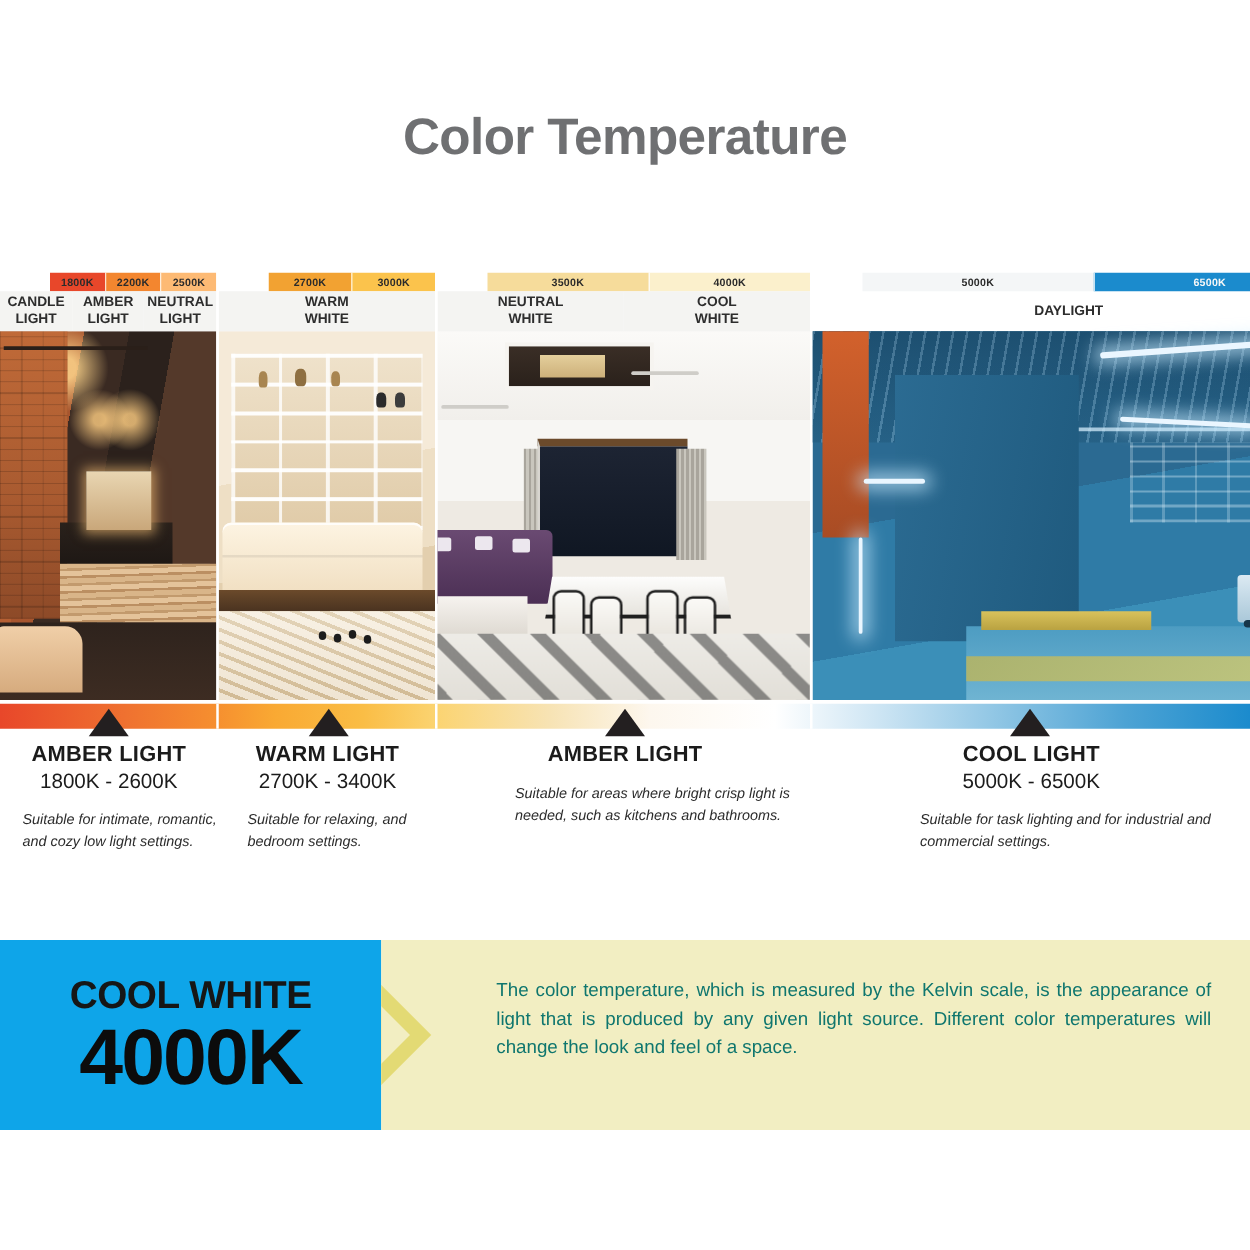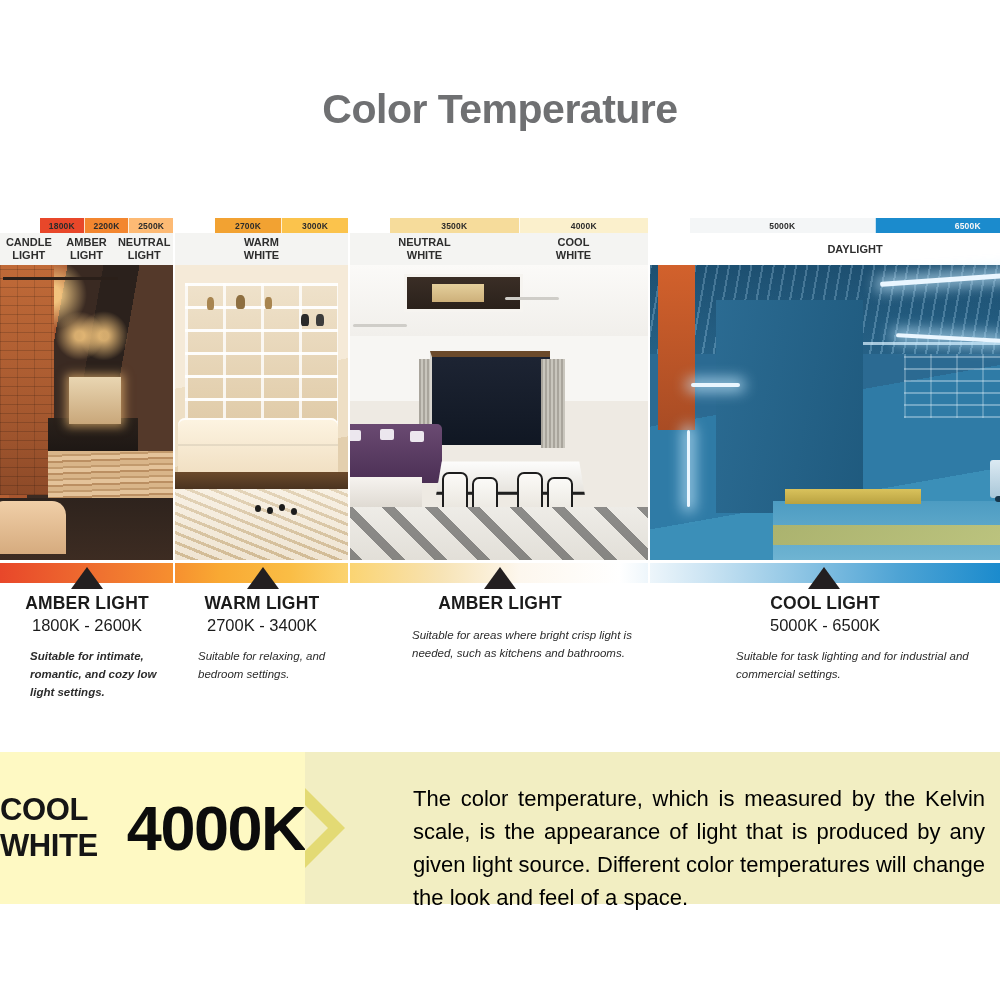--- a/index.html
+++ b/index.html
@@ -294,36 +294,36 @@
     letter-spacing: 0.2px; line-height: 1.1;
   }
   .cap-range {
     font-size: 16.5px; color: #1b1b1b; margin-top: 3px; line-height: 1.1;
   }
   .cap-desc {
     font-size: 11.5px; font-style: italic; color: #2b2b2b;
     line-height: 1.55; margin-top: 14px; text-align: left;
   }
   .c1 { left: 0px;   width: 174px; }
-  .c1 .cap-desc { padding-left: 30px; font-weight: bold; }
+  .c1 .cap-desc { padding-left: 18px; }
   .c2 { left: 174px; width: 176px; }
   .c2 .cap-desc { padding-left: 24px; }
   .c3 { left: 350px; width: 300px; }
   .c3 .cap-desc { padding-left: 62px; }
   .c4 { left: 650px; width: 350px; }
   .c4 .cap-desc { padding-left: 86px; padding-right: 14px; }
 
   
   .banner {
     position: absolute; left: 0; top: 752px; width: 1000px; height: 152px;
   }
   .banner-left {
     position: absolute; left: 0; top: 0; width: 305px; height: 152px;
-    background: #fef9c3;
-    display: flex; 
+    background: #0ea5e9;
+    display: flex; flex-direction: column;
     align-items: center; justify-content: center;
   }
   .banner-left .bl-title {
     font-size: 31px; font-weight: bold; color: #161616;
     letter-spacing: -0.4px;
   }
   .banner-left .bl-kelvin {
     font-size: 63px; font-weight: bold; color: #0c0c0c;
     letter-spacing: -1.5px; line-height: 0.98; margin-top: 2px;
   }
@@ -343,22 +343,22 @@
     border-left: 62px solid #e3da74;
   }
   .chev::after {
     content: ""; position: absolute; left: -22px; top: 31px;
     width: 0; height: 0;
     border-top: 45px solid transparent;
     border-bottom: 45px solid transparent;
     border-left: 45px solid #f2eec2;
   }
   .banner-text {
-    position: absolute; left: 108px; top: 30px; width: 572px;
-    font-size: 22px; color: #000000; line-height: 1.5;
+    position: absolute; left: 92px; top: 30px; width: 572px;
+    font-size: 15px; color: #0f766e; line-height: 1.5;
     text-align: justify; text-justify: inter-word;
   }
 </style>
 </head>
 <body>
 
 <div id="page">
 
   <div class="title">Color Temperature</div>
 

